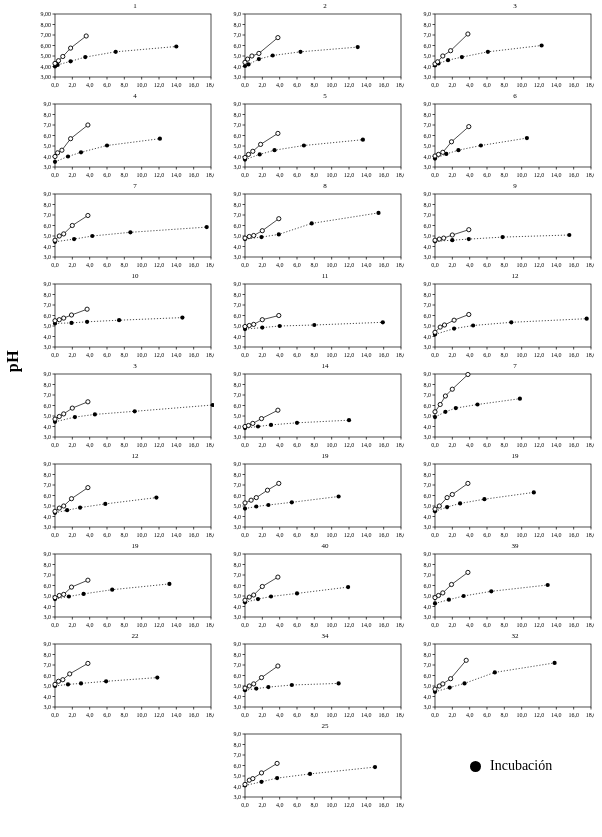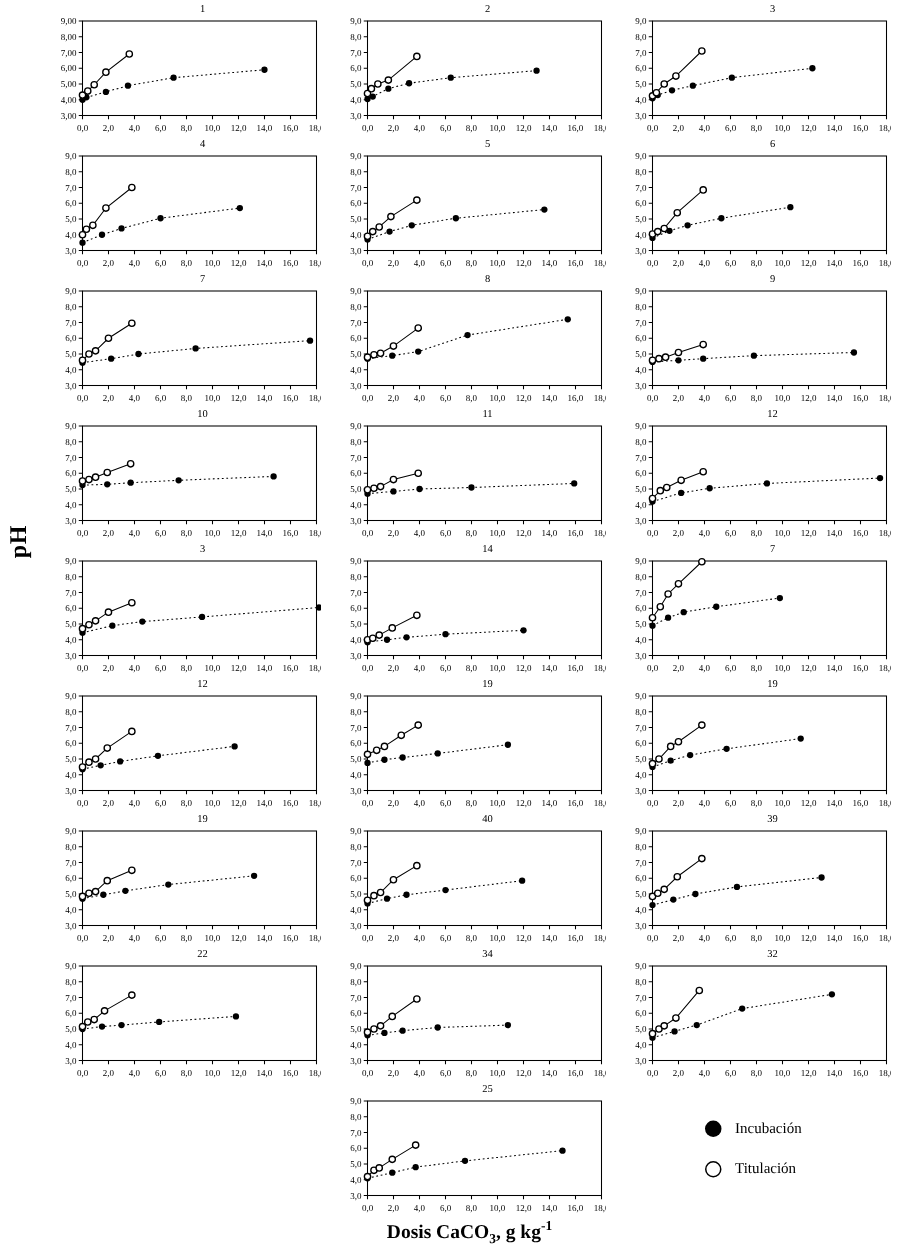--- a/index.html
+++ b/index.html
@@ -5,21 +5,21 @@
   html,body{margin:0;padding:0;background:#fff;}
   body{width:602px;height:837px;position:relative;font-family:"Liberation Serif",serif;color:#000;}
   .figure{position:relative;width:602px;height:837px;overflow:hidden;}
   .ylabel{position:absolute;left:2px;top:352px;transform:rotate(-90deg);transform-origin:center;
           font-weight:bold;font-size:16px;letter-spacing:.5px;}
   .grid{position:absolute;left:28px;top:2px;width:572px;
         display:grid;grid-template-columns:repeat(3,190px);grid-auto-rows:90px;}
   .cell{width:190px;height:88px;}
   .ptitle{height:9px;font-size:7px;text-align:center;padding-left:24px;line-height:9px;}
   .legend{display:flex;flex-direction:column;justify-content:center;gap:16px;padding-left:46px;height:88px;}
-  .legend-item{display:flex;align-items:center;gap:9px;font-size:10px;padding-left:16px;}
+  .legend-item{display:flex;align-items:center;gap:9px;font-size:14px;padding-left:16px;}
   .dot{width:11px;height:11px;border-radius:50%;display:inline-block;box-sizing:border-box;}
   .dot.filled{background:#000;}
   .dot.open{background:#fff;border:1.4px solid #000;}
   .xlabel{position:absolute;left:218px;top:812px;width:190px;text-align:center;
           font-weight:bold;font-size:13px;}
   .xlabel sub{font-size:9px;} .xlabel sup{font-size:9px;}
   svg text{font-family:"Liberation Serif",serif;}
 </style>
 </head>
 <body>
@@ -1355,21 +1355,16 @@
             <circle cx="34.8" cy="47.6" r="2.1" fill="#fff" stroke="#000" stroke-width="0.9"></circle>
             <circle cx="43.5" cy="41.9" r="2.1" fill="#fff" stroke="#000" stroke-width="0.9"></circle>
             <circle cx="59.1" cy="32.4" r="2.1" fill="#fff" stroke="#000" stroke-width="0.9"></circle>
           </g>
         </svg></div>
       <div class="legend">
       <div class="legend-item">
         <span class="dot filled"></span>
         <span>Incubación</span>
       </div>
-      <div class="legend-item">
-        <span class="dot open"></span>
-        <span>Titulación</span>
-      </div>
     </div>
   </div>
 
-  <div class="xlabel"><span>Dosis CaCO</span><sub>3</sub><span>, g kg</span><sup>-1</sup></div>
 </div>
 
 </body></html>

